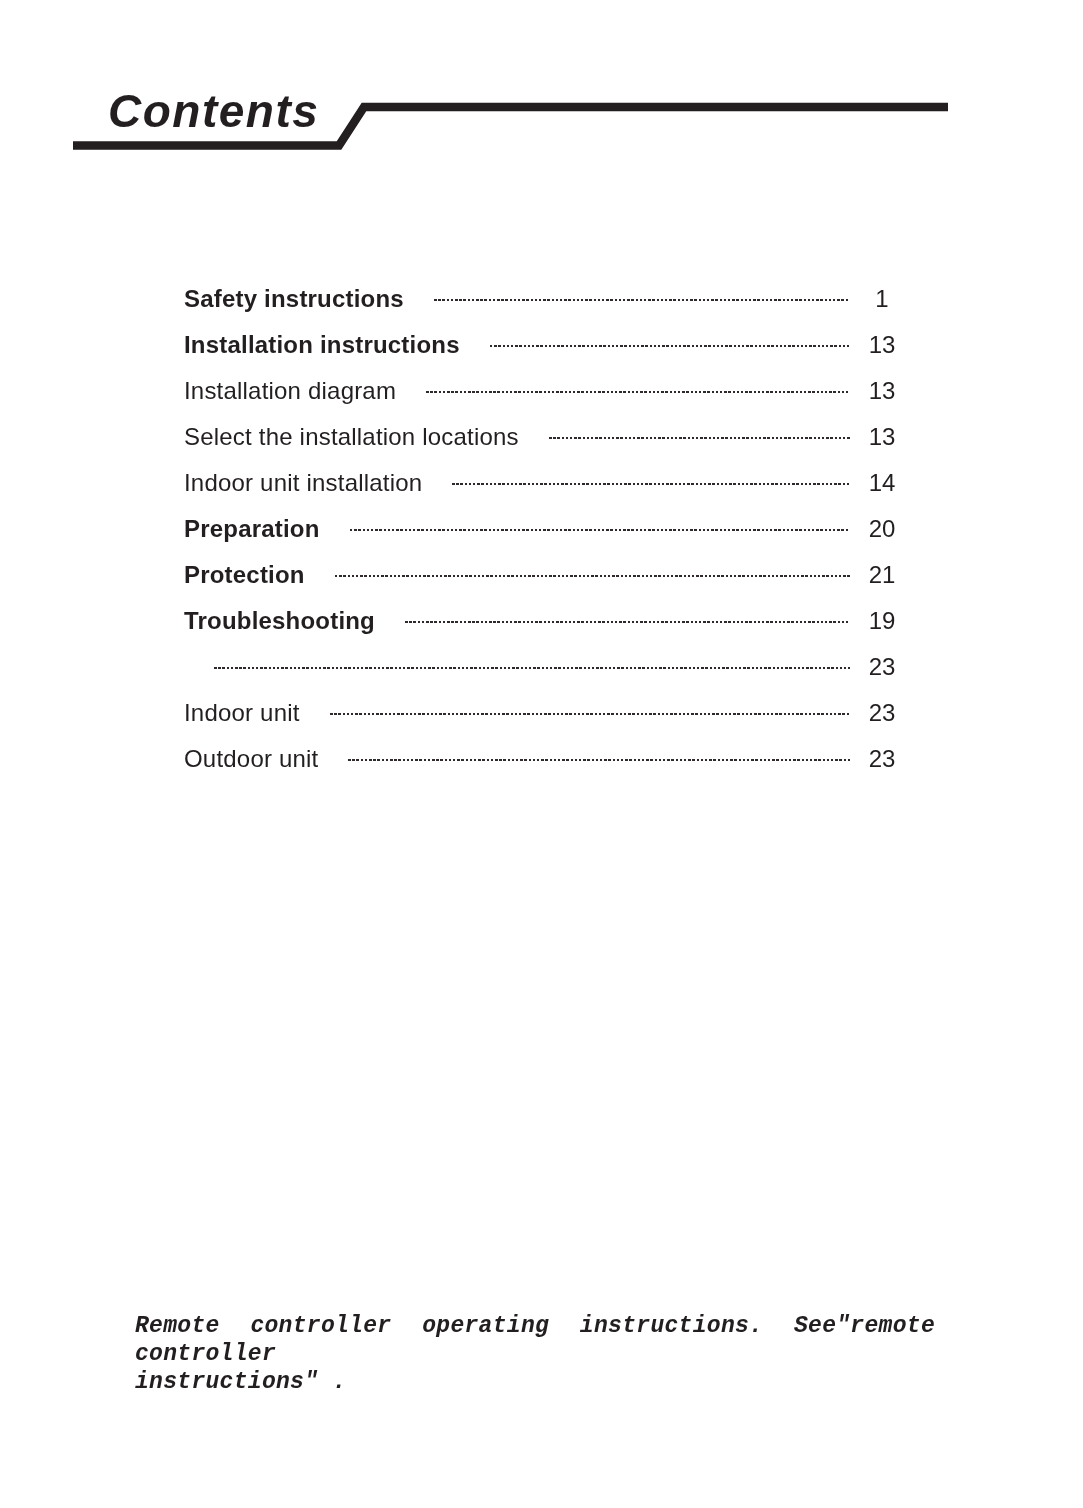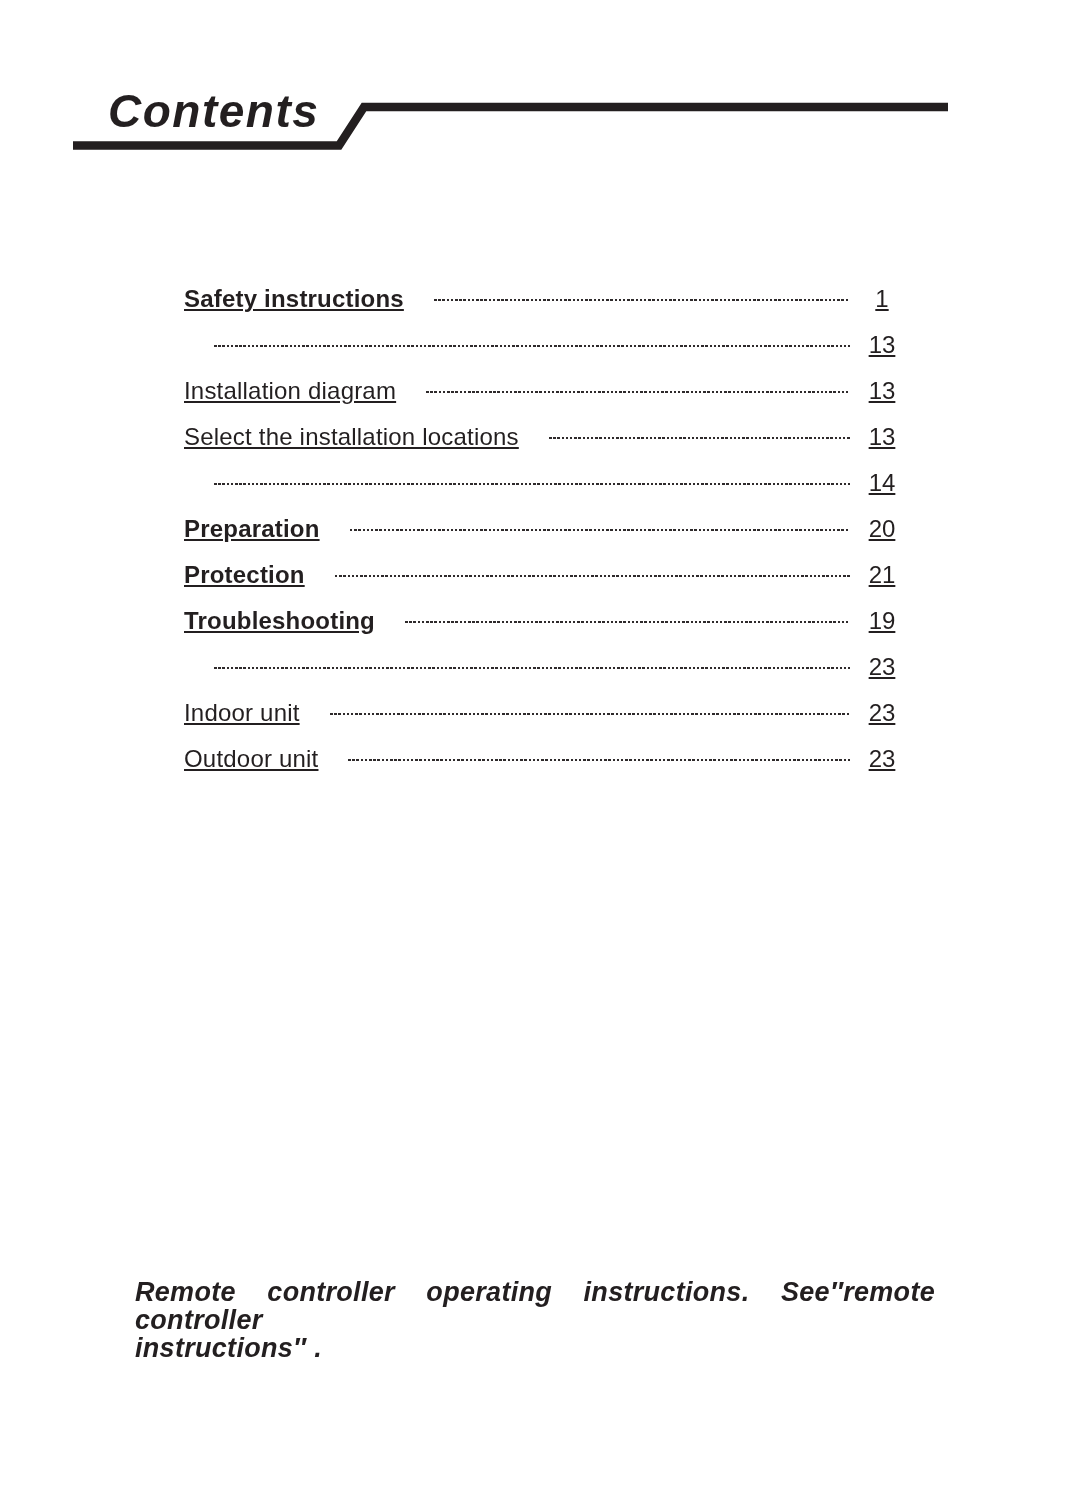--- a/index.html
+++ b/index.html
@@ -44,21 +44,20 @@
     left: 184px;
     top: 276px;
     width: 722px;
   }
   .toc-row {
     display: flex;
     align-items: center;
     height: 46px;
     font-size: 24px;
     line-height: 30px;
-    text-decoration: underline;
   }
   .toc-label {
     white-space: nowrap;
     letter-spacing: 0.2px;
   }
   .toc-row.bold .toc-label {
     font-weight: bold;
   }
   .toc-leader {
     flex: 1;
@@ -72,27 +71,28 @@
     width: 48px;
     text-align: center;
     font-size: 24px;
     flex: none;
   }
 
   
   .footer-note {
     position: absolute;
     left: 135px;
-    top: 1278px;
+    top: 1312px;
     width: 800px;
-    font-size: 27px;
+    font-size: 23px;
     font-weight: bold;
     font-style: italic;
     line-height: 28px;
     letter-spacing: 0.3px;
+    font-family: Liberation Mono, monospace;
   }
   .footer-line1 {
     text-align: justify;
     text-align-last: justify;
   }
   .footer-line2 {
     text-align: left;
   }
 </style>
 </head>
@@ -109,37 +109,39 @@
   <div class="toc-list">
     <div class="toc-row bold">
       <span class="toc-label">Safety instructions</span>
       <span class="toc-leader"></span>
       <span class="toc-page">1</span>
     </div>
 
 
 
     <div class="toc-row bold">
+      <span class="toc-label">Installation instructions</span>
       <span class="toc-leader"></span>
       <span class="toc-page">13</span>
     </div>
 
     <div class="toc-row">
       <span class="toc-label">Installation diagram</span>
       <span class="toc-leader"></span>
       <span class="toc-page">13</span>
     </div>
 
     <div class="toc-row">
       <span class="toc-label">Select the installation locations</span>
       <span class="toc-leader"></span>
       <span class="toc-page">13</span>
     </div>
 
     <div class="toc-row">
+      <span class="toc-label">Indoor unit installation</span>
       <span class="toc-leader"></span>
       <span class="toc-page">14</span>
     </div>
 
     <div class="toc-row bold">
       <span class="toc-label">Preparation</span>
       <span class="toc-leader"></span>
       <span class="toc-page">20</span>
     </div>
 

